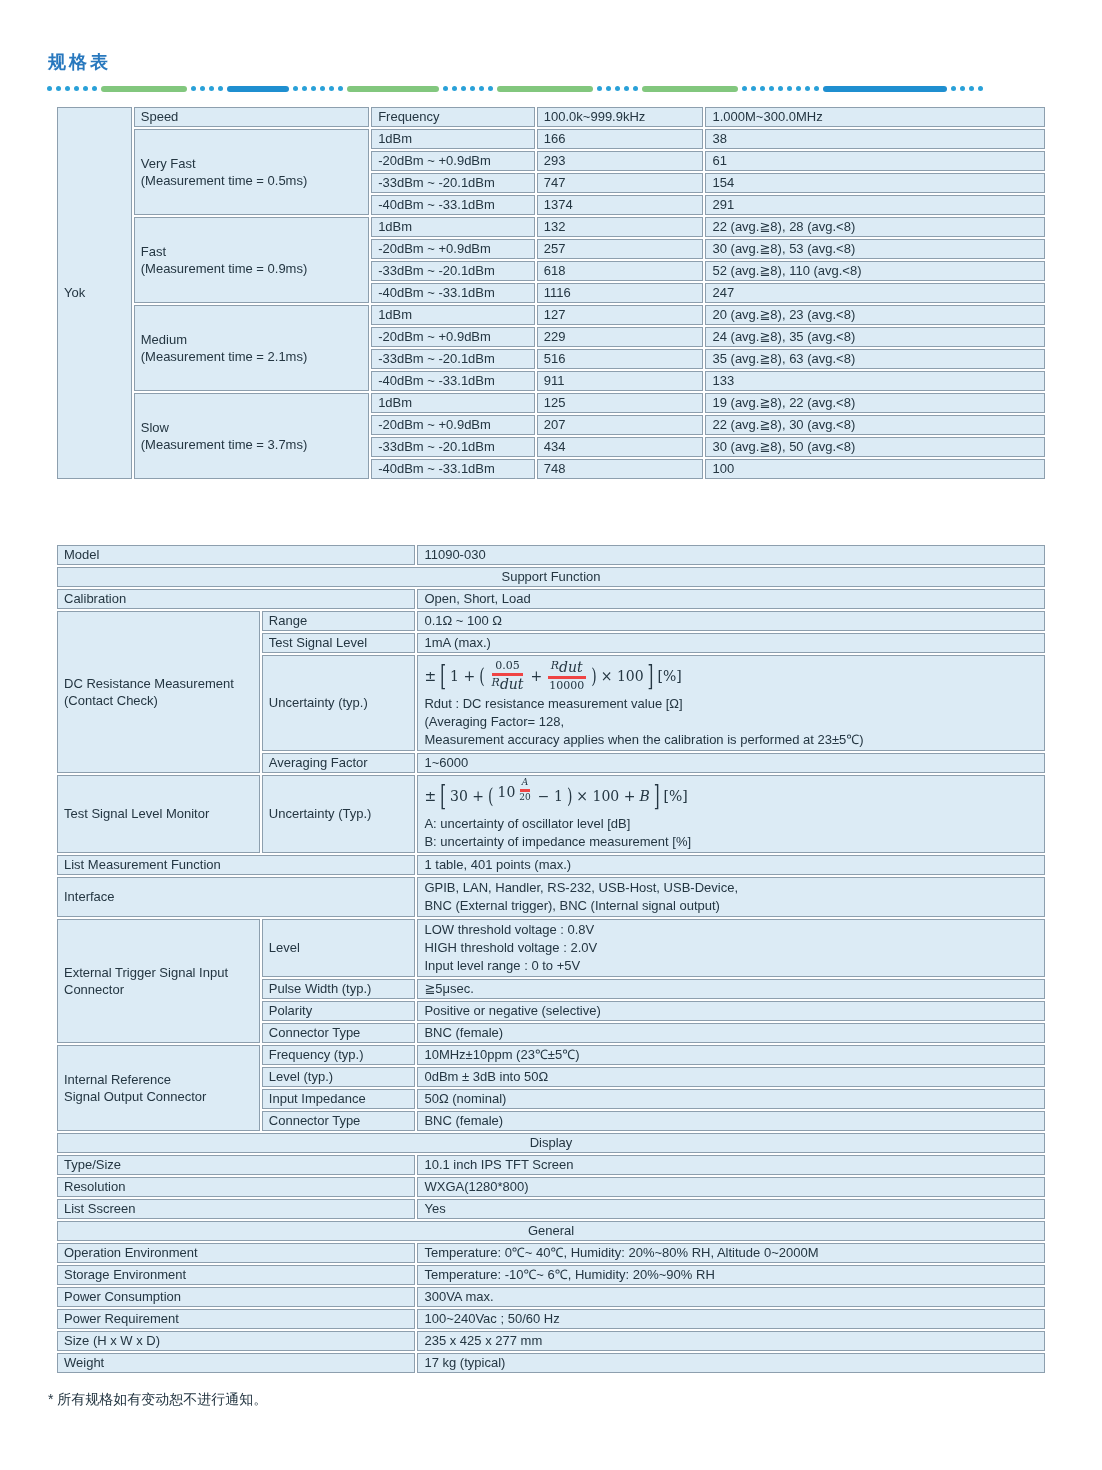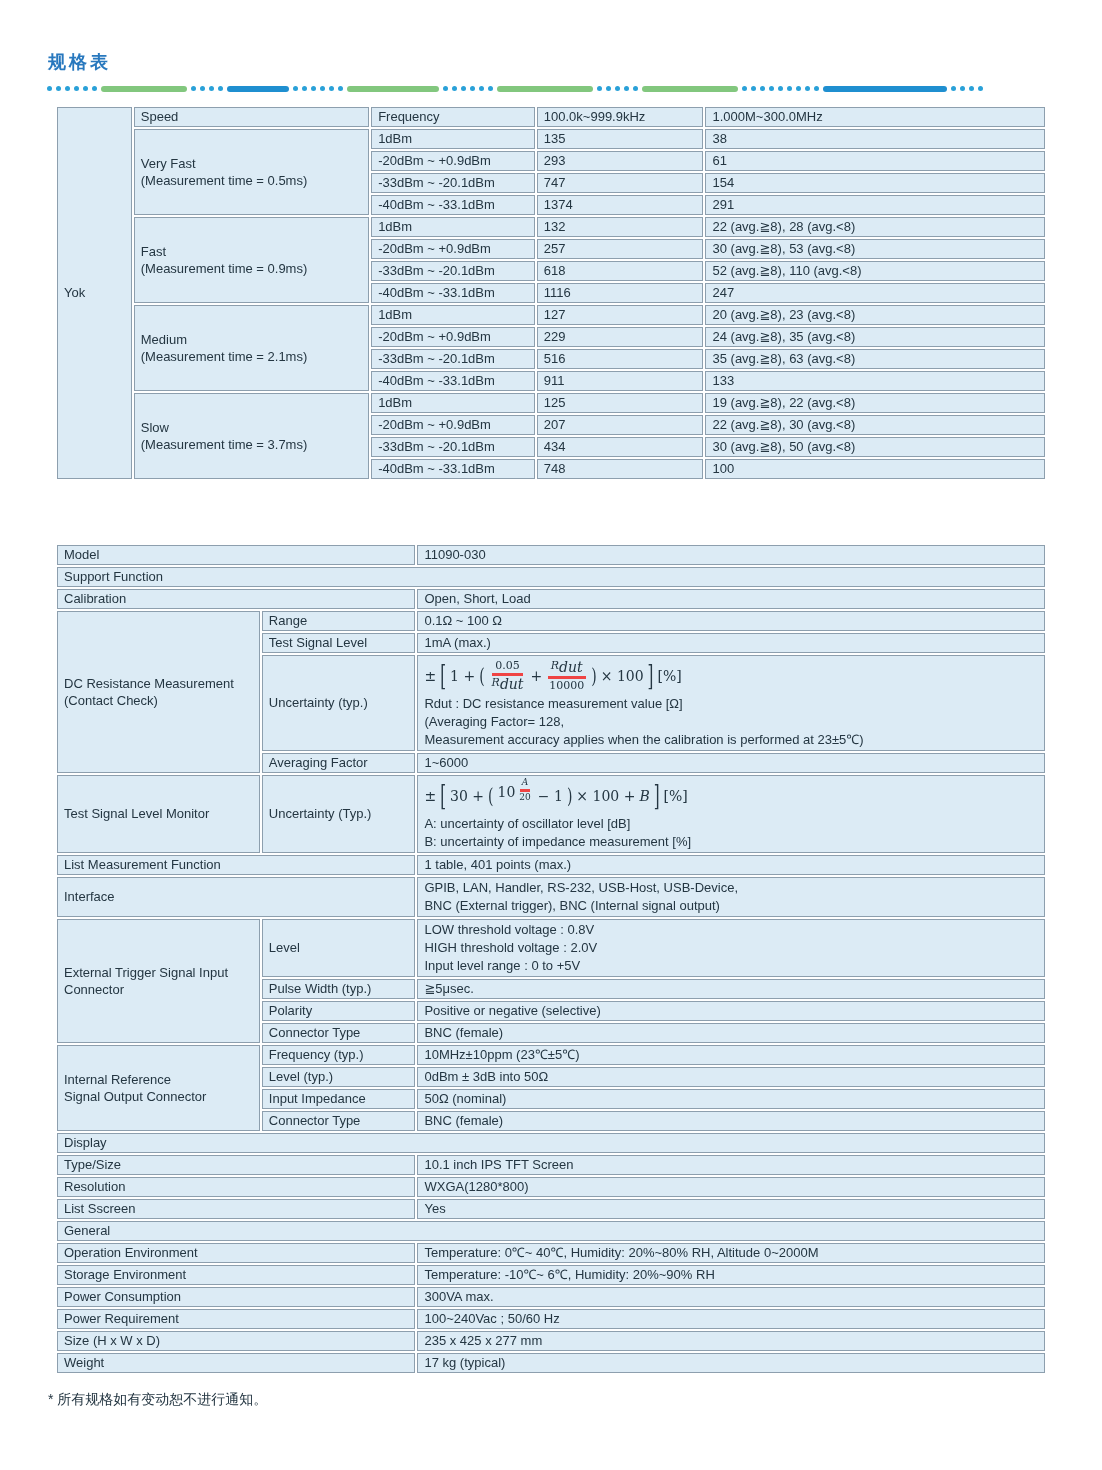--- a/index.html
+++ b/index.html
@@ -36,21 +36,21 @@
     padding:1px 6px; font-size:13px; line-height:16px;
     vertical-align:middle; height:14px;
     overflow:hidden; white-space:nowrap;
   }
   td.wrap { white-space:normal; }
 
   .speed-table { margin-top:13px; width:992px; }
   .spec-table  { margin-top:62px; width:992px; }
 
   td.row-medium  { background:#b7d9ea; }
-  td.row-section { background:#a6cfe3; }
+  td.row-section { background:#a6cfe3;text-align:center; }
   td.side-cell   { vertical-align:middle; }
   td.group-cell div { line-height:17px; }
   td.top-align   { vertical-align:top; padding-top:3px; padding-bottom:3px; }
   td.mid-multi div { line-height:18px; }
 
   
   .math-row {
     font-family:"DejaVu Serif", serif;
     font-size:14px; display:flex; align-items:center; gap:4px;
     height:38px; white-space:nowrap;
@@ -140,21 +140,21 @@
         <td>Frequency</td>
         <td>100.0k~999.9kHz</td>
         <td>1.000M~300.0MHz</td>
       </tr>
     <tr>
           <td rowspan="4" class="group-cell">
             <div>Very Fast</div>
             <div>(Measurement time = 0.5ms)</div>
           </td>
           <td>1dBm</td>
-          <td>135</td>
+          <td>166</td>
           <td>38</td>
         </tr>
         <tr>
           <td>-20dBm ~ +0.9dBm</td>
           <td>293</td>
           <td>61</td>
         </tr>
         <tr>
           <td>-33dBm ~ -20.1dBm</td>
           <td>747</td>

